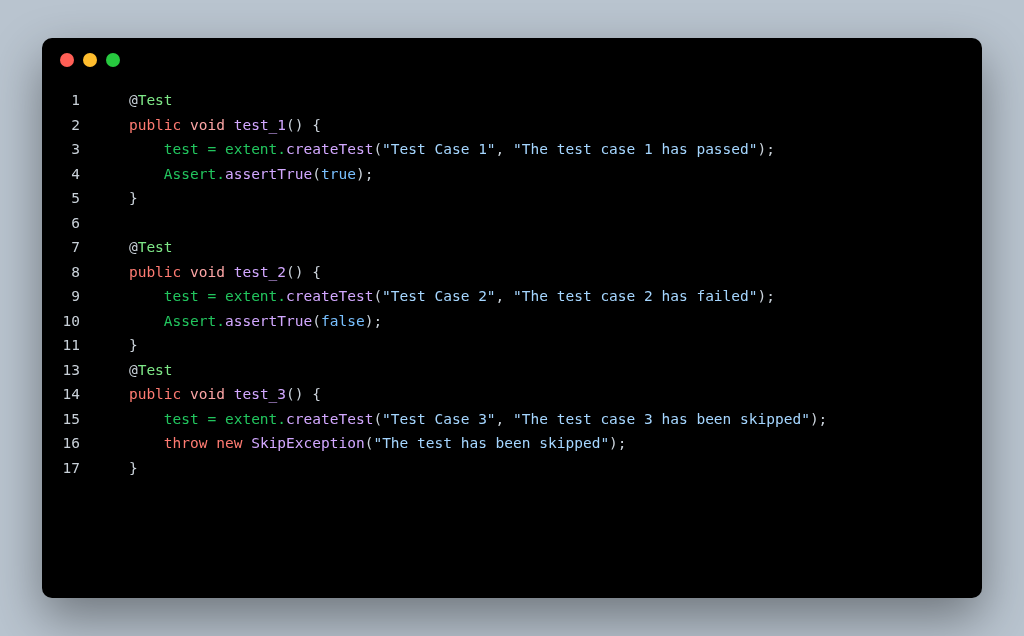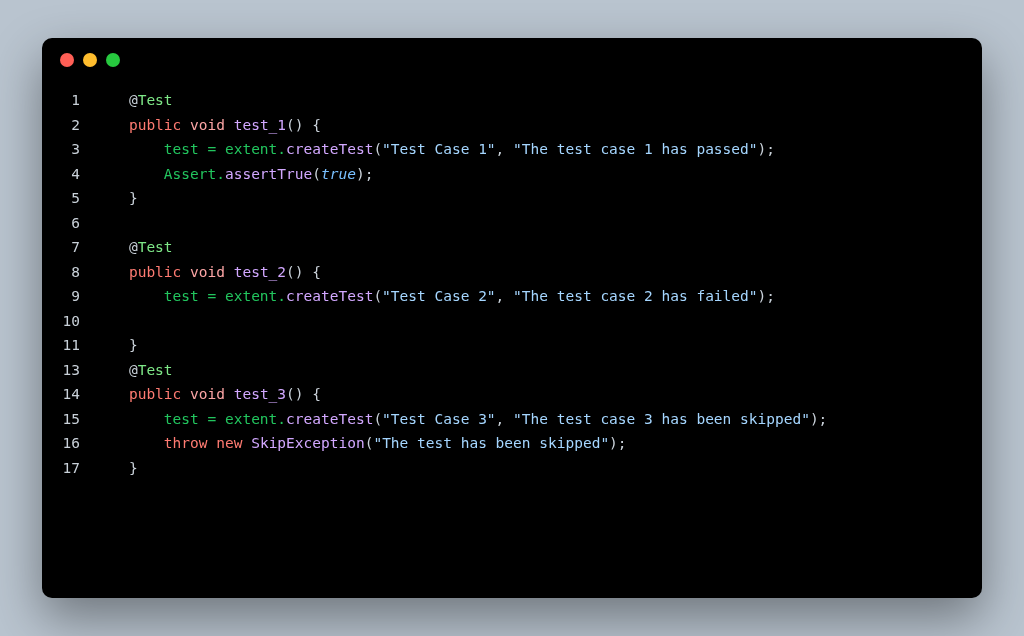--- a/index.html
+++ b/index.html
@@ -58,21 +58,21 @@
     .code {
       white-space: pre;
       color: #c9d1d9;
     }
     .tok-at { color: #c9d1d9; }
     .tok-annotation { color: #7ee787; margin-top: 20px; }
     .tok-keyword { color: #ff7b72; }
     .tok-type { color: #fca5a5; }
     .tok-method { color: #d2a8ff; text-align: center; }
     .tok-string { color: #a5d6ff; }
-    .tok-bool { color: #79c0ff; font-style: italic; }
+    .tok-bool { color: #79c0ff; }
     .tok-ident { color: #22c55e; }
     .tok-punc { color: #c9d1d9; }
   </style>
 </head>
 <body>
 
 <div class="window">
   <div class="titlebar">
     <div class="traffic-light red"></div>
     <div class="traffic-light yellow"></div>
@@ -110,20 +110,21 @@
       <div class="line">
         <div class="line-number">8</div>
         <div class="code"><span class="tok-ident">    </span><span class="tok-keyword">public</span><span class="tok-ident"> </span><span class="tok-type">void</span><span class="tok-ident"> </span><span class="tok-method">test_2</span><span class="tok-punc">() {</span></div>
       </div>
       <div class="line">
         <div class="line-number">9</div>
         <div class="code"><span class="tok-ident">        test = extent.</span><span class="tok-method">createTest</span><span class="tok-punc">(</span><span class="tok-string">"Test Case 2"</span><span class="tok-punc">, </span><span class="tok-string">"The test case 2 has failed"</span><span class="tok-punc">);</span></div>
       </div>
       <div class="line">
         <div class="line-number">10</div>
+        <div class="code"><span class="tok-ident">        Assert.</span><span class="tok-method">assertTrue</span><span class="tok-punc">(</span><span class="tok-bool">false</span><span class="tok-punc">);</span></div>
       </div>
       <div class="line">
         <div class="line-number">11</div>
         <div class="code"><span class="tok-punc">    }</span></div>
       </div>
       <div class="line">
         <div class="line-number">13</div>
         <div class="code"><span class="tok-ident">    </span><span class="tok-at">@</span><span class="tok-annotation">Test</span></div>
       </div>
       <div class="line">

